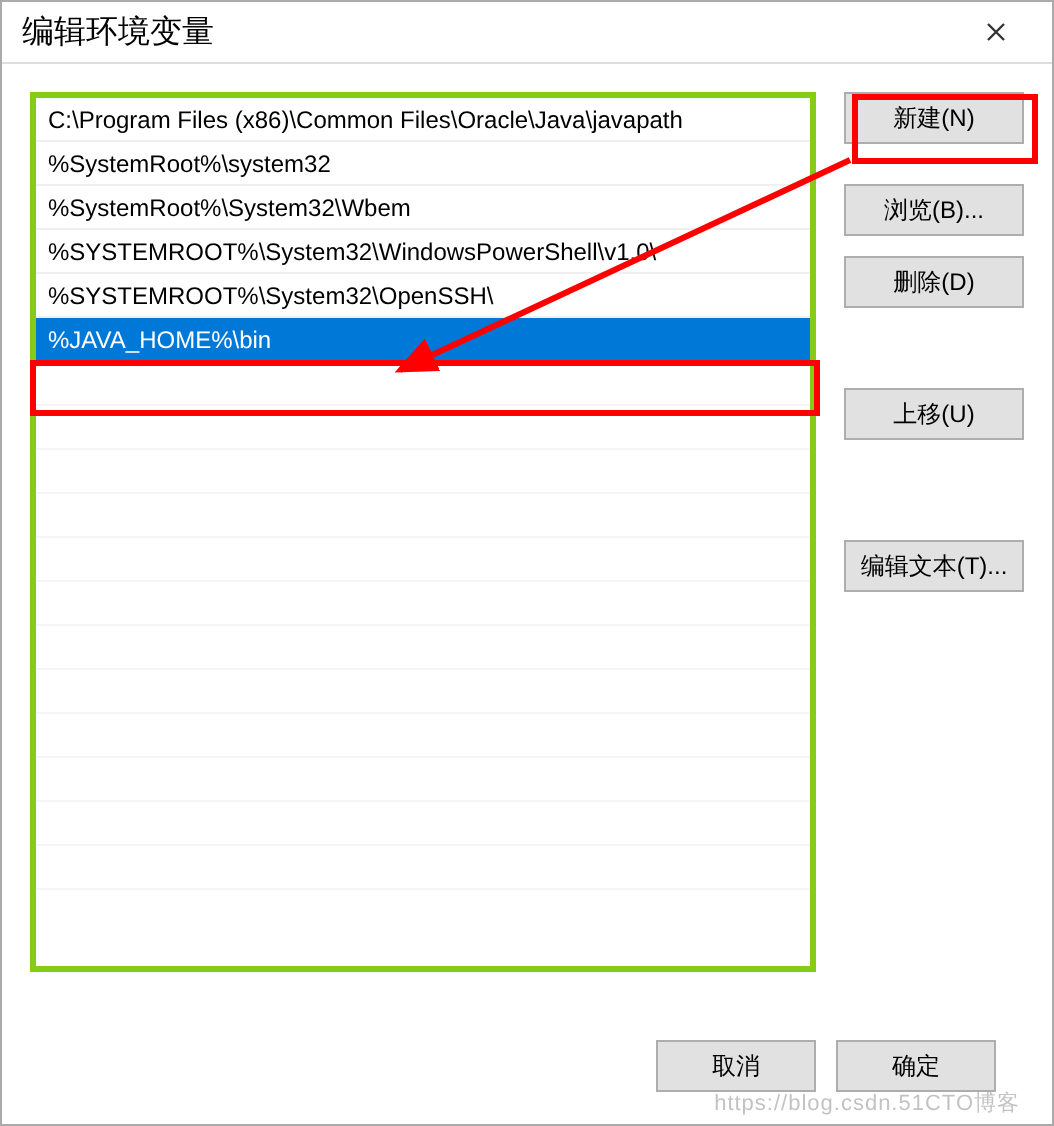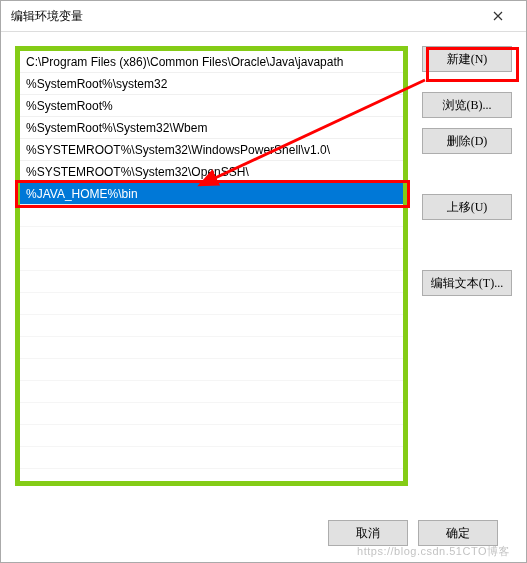--- a/index.html
+++ b/index.html
@@ -28,21 +28,21 @@
     height: 30px;
     display: flex;
     align-items: center;
     padding: 0 8px 0 10px;
     border-bottom: 1px solid #ddd;
     background: #fff;
   }
 
   .titlebar .title {
     flex: 1;
-    font-size: 12px;
+    font-size: 16px;
   }
 
   .close-btn {
     width: 40px;
     height: 30px;
     display: flex;
     align-items: center;
     justify-content: center;
     font-size: 14px;
     color: #333;
@@ -60,21 +60,21 @@
   .content-row {
     flex: 1;
     display: flex;
     gap: 14px;
     min-height: 0;
   }
 
   .listbox-wrap {
     width: 393px;
     height: 440px;
-    border: 5px solid #84cc16;
+    border: 3px solid #84cc16;
     box-sizing: border-box;
     background: #fff;
     overflow: hidden;
   }
 
   .listbox {
     width: 100%;
   }
 
   .row {
@@ -97,21 +97,20 @@
   .row.empty {
     height: 22px;
     border-bottom: 1px solid #f5f5f5;
   }
 
   .button-col {
     flex: 1;
     display: flex;
     flex-direction: column;
     gap: 0;
-    font-family: Liberation Serif, serif;
   }
 
   .btn {
     height: 26px;
     border: 1px solid #adadad;
     background: #e1e1e1;
     font: inherit;
     font-size: 12px;
     padding: 0 4px;
     text-align: center;
@@ -195,21 +194,20 @@
   </div>
 
   <div class="client">
 
     <div class="content-row">
 
       <div class="listbox-wrap">
         <div class="listbox" id="listbox">
             <div class="row">C:\Program Files (x86)\Common Files\Oracle\Java\javapath</div>
             <div class="row">%SystemRoot%\system32</div>
-            <div class="row">%SystemRoot%</div>
             <div class="row">%SystemRoot%\System32\Wbem</div>
             <div class="row">%SYSTEMROOT%\System32\WindowsPowerShell\v1.0\</div>
             <div class="row">%SYSTEMROOT%\System32\OpenSSH\</div>
             <div class="row selected">%JAVA_HOME%\bin</div>
             <div class="row empty"></div>
             <div class="row empty"></div>
             <div class="row empty"></div>
             <div class="row empty"></div>
             <div class="row empty"></div>
             <div class="row empty"></div>

